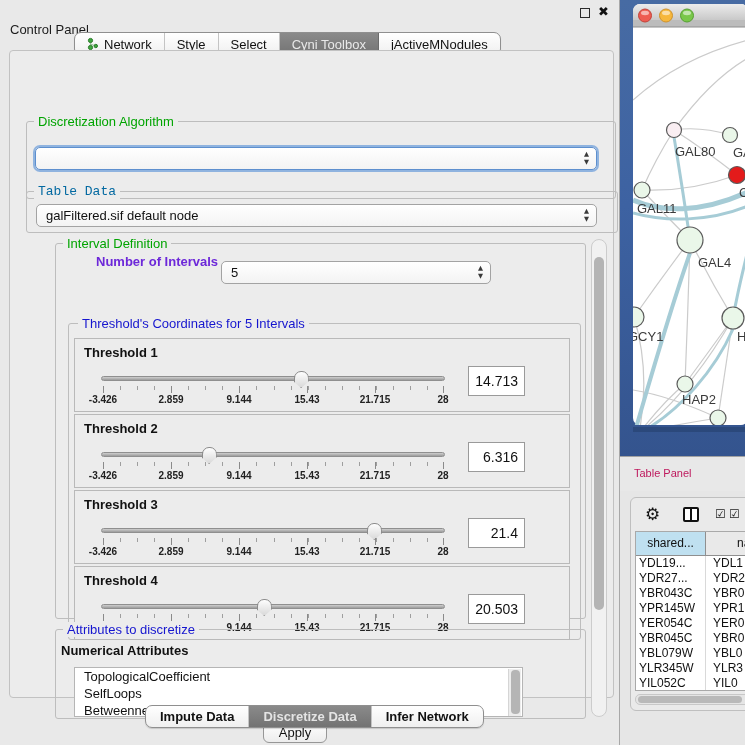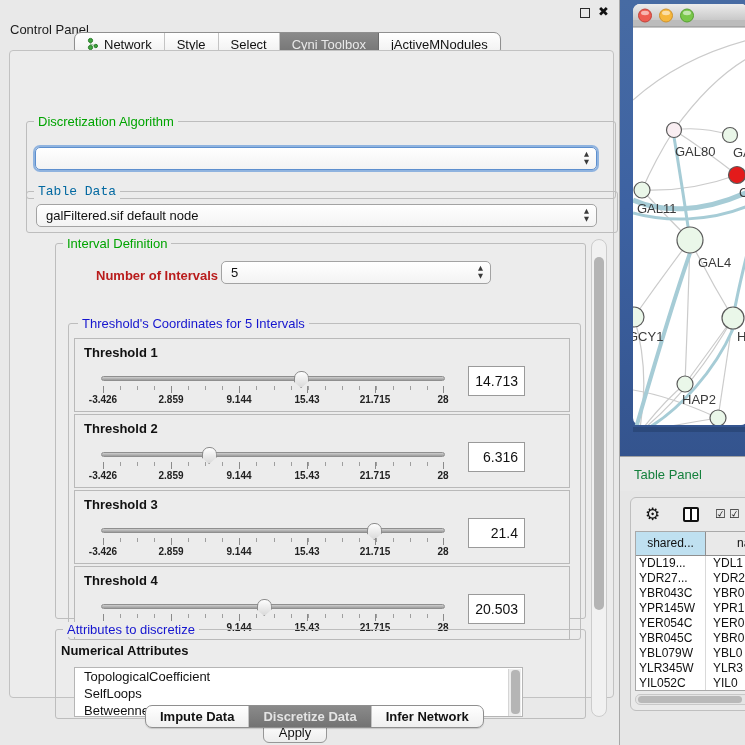--- a/index.html
+++ b/index.html
@@ -42,21 +42,21 @@
   .popup .opt.bold { font-weight:bold; }
 
   .tabledata-group { left:16px; top:140px; width:592px; height:42px; }
   .tabledata-combo { position:absolute; left:9px; top:12px; width:561px; }
 
   
   .main-scroll { position:absolute; left:581px; top:188px; width:16px; height:478px; background:#f1f1f1; border:1px solid #cccccc; border-radius:8px; }
   .main-scroll .thumb { position:absolute; left:2px; top:17px; width:10px; height:353px; background:#b4b4b4; border-radius:5px; }
 
   .interval-group { left:45px; top:192px; width:531px; height:376px; }
-  .noi-label { position:absolute; left:40px; top:24px; font-size:13px; font-weight:bold; color:#b91c1c; }
+  .noi-label { position:absolute; left:40px; top:10px; font-size:13px; font-weight:bold; color:#6d28d9; }
   .noi-combo { position:absolute; left:165px; top:17px; width:270px; }
   .thr-group { position:absolute; left:12px; top:51px; width:513px; height:317px; border:1px solid #bdbdbd; border-radius:3px;margin-top:28px; }
   .thr-group > .glabel { position:absolute; top:-8px; left:9px; background:#ececec; padding:0 4px; font-size:13px; color:#1515cf; }
 
   .thr-box { position:absolute; left:5px; width:496px; height:74px; border:1px solid #b9b9b9; background:#ececec; }
   .thr-box .tlabel { position:absolute; left:9px; top:6px; font-size:13px; font-weight:bold; color:#111; }
   .slider-wrap { position:absolute; left:26px; top:37px; width:344px; height:5px; background:linear-gradient(#cfcfcf,#9b9b9b); border:1px solid #8f8f8f; border-radius:3px; }
   .slider-thumb { position:absolute; top:-6px; width:15px; height:17px; background:linear-gradient(#fefefe,#d9d9d9); border:1px solid #8b8b8b; border-radius:7px 7px 2px 2px; clip-path:polygon(0 0,100% 0,100% 62%,50% 100%,0 62%); }
   .ticks-minor { position:absolute; left:28px; top:47px; width:341px; height:4px; background:repeating-linear-gradient(to right,#9e9e9e 0 1px,transparent 1px 5%); }
   .ticks-major { position:absolute; left:28px; top:47px; width:341px; height:7px; background:repeating-linear-gradient(to right,#8a8a8a 0 1px,transparent 1px 20%); border-right:1px solid #8a8a8a; }
@@ -80,21 +80,21 @@
   .btab { display:flex; align-items:center; padding:0 14px; font-size:13px; font-weight:bold; color:#111; border-right:1px solid #c4c4c4; white-space:nowrap; }
   .btab:last-child { border-right:none; }
   .btab.selected { background:linear-gradient(#8a8a8a,#737373); color:#e4e4e4; }
 
   
   .right-region { position:absolute; left:620px; top:0; width:125px; height:745px; overflow:hidden; }
   .desktop { position:absolute; left:0; top:0; width:125px; height:456px; background:linear-gradient(180deg,#476ba3 0%,#3d62a2 45%,#34548e 100%); }
   .net-svg { position:absolute; left:0; top:0; }
 
   .tablepanel-bar { position:absolute; left:0; top:456px; width:125px; height:35px; background:#e8e8e8; border-top:1px solid #a2a2a2; }
-  .tablepanel-bar .title { position:absolute; left:14px; top:10px; font-size:13px; color:#15803d; }
+  .tablepanel-bar .title { position:absolute; left:14px; top:10px; font-size:11px; color:#be185d; }
 
   .tp-container { position:absolute; left:10px; top:497px; width:125px; height:214px; background:#eaeaea; border:1px solid #bfbfbf; border-radius:6px 0 0 6px; }
   .tp-toolbar { position:absolute; left:0; top:4px; height:26px; width:100%; }
   .gear-ico { position:absolute; left:14px; top:2px; font-size:17px; color:#151515; font-family:"DejaVu Sans",sans-serif; }
   .split-ico { position:absolute; left:52px; top:5px; width:16px; height:15px; border:2px solid #111; border-radius:2px; background:#fff; }
   .split-ico::after { content:""; position:absolute; left:5px; top:0; width:2px; height:100%; background:#111; }
   .check-ico { position:absolute; top:5px; font-size:12px; color:#222; font-family:"DejaVu Sans",sans-serif; }
 
   .tp-table { position:absolute; left:4px; top:33px; width:121px; height:160px; background:#fff; border:1px solid #a9a9a9; overflow:hidden; }
   .tp-header { display:flex; height:24px; border-bottom:1px solid #8f8f8f; font-size:12px; color:#111; }

